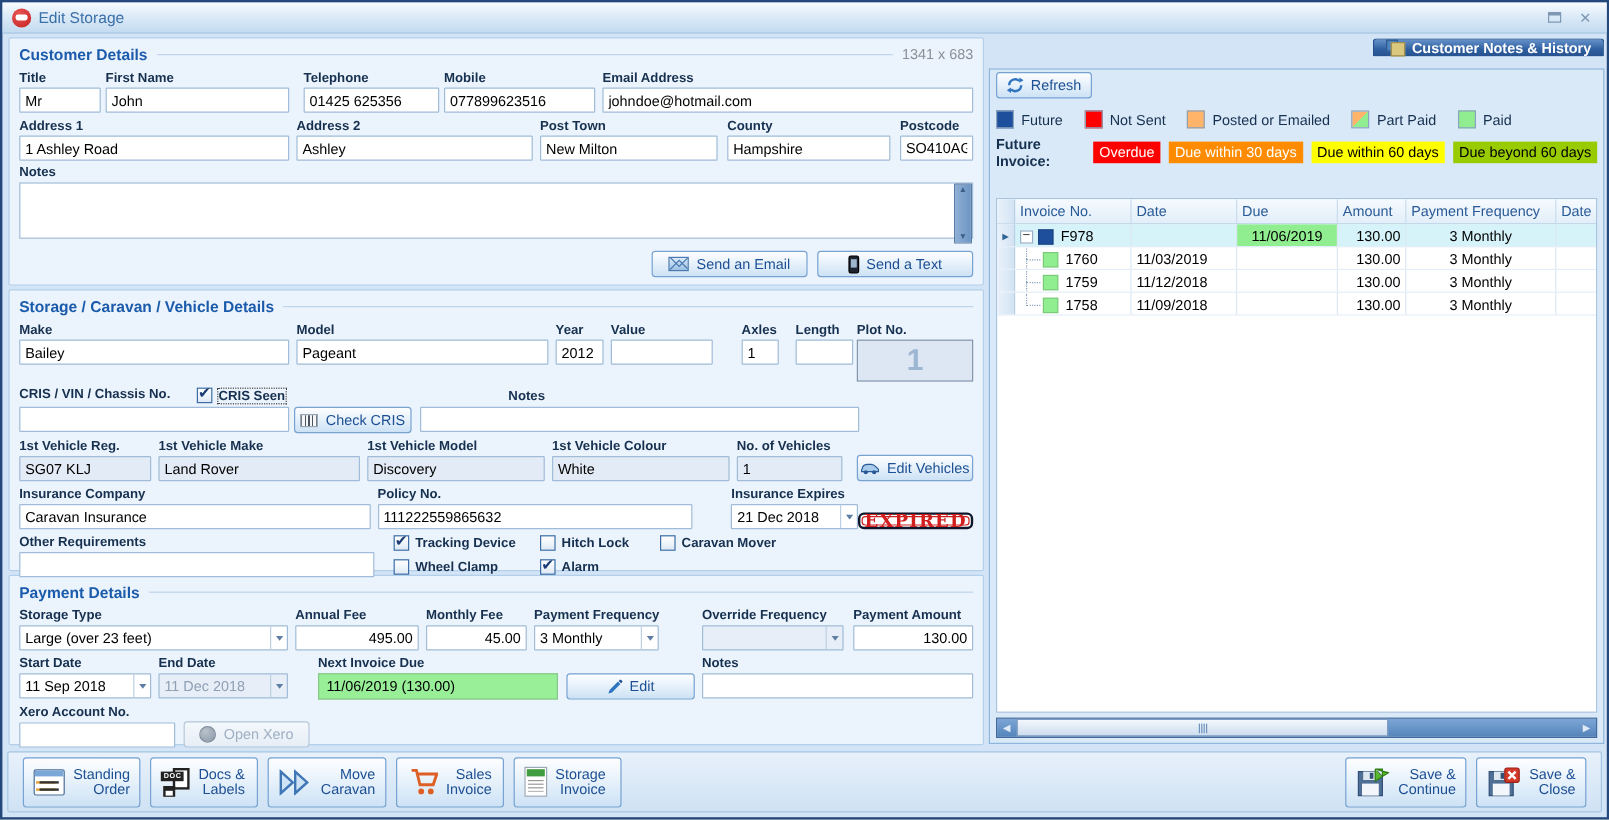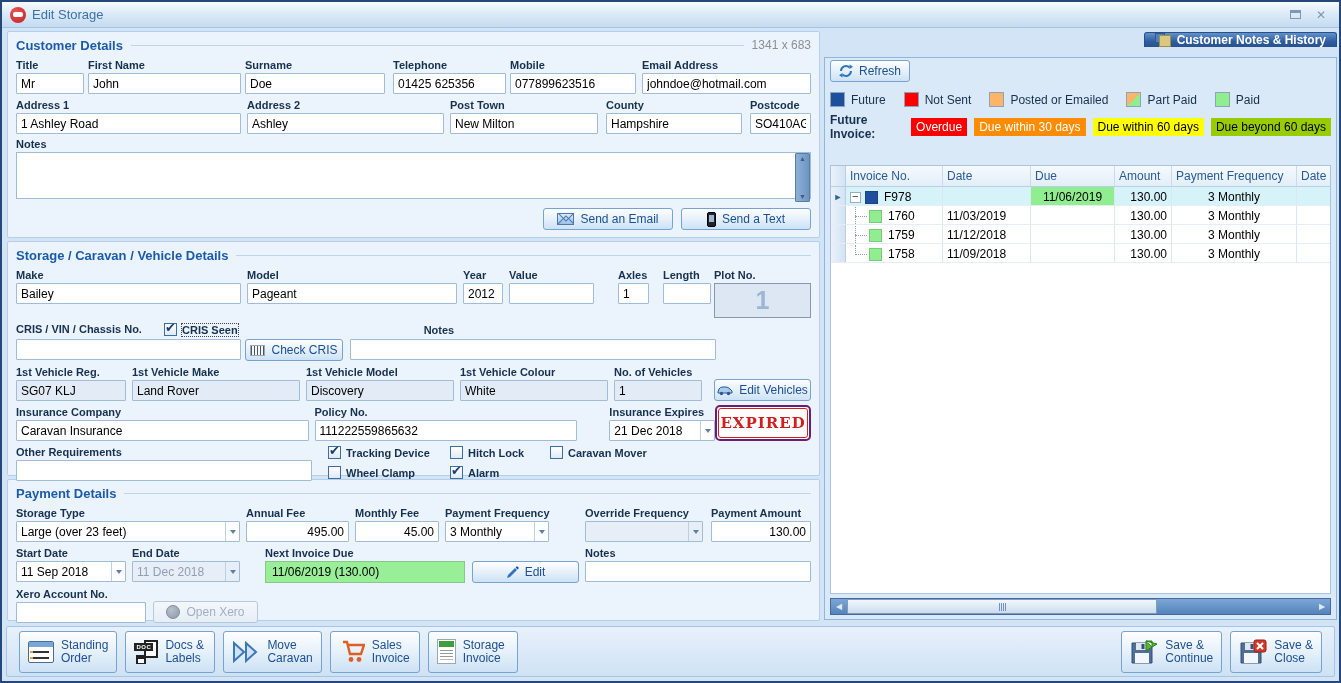--- a/index.html
+++ b/index.html
@@ -61,21 +61,21 @@
     font-family:inherit; font-size:12px; padding:2px 18px 2px 4px;}
   .vscroll{ position:absolute; right:1px; top:1px; bottom:1px; width:15px;
     background:linear-gradient(90deg,#8fb0d6,#6d95c3); border:1px solid #587da6; border-radius:1px;}
   .vscroll::before{ content:"\25B2"; position:absolute; top:1px; left:3px; font-size:7px; color:#3b5f88;}
   .vscroll::after{ content:"\25BC"; position:absolute; bottom:1px; left:3px; font-size:7px; color:#3b5f88;}
   .send-row{ display:flex; justify-content:flex-end; gap:8px; margin-top:5px; }
   .send-row .btn{ width:130px; }
   
   .plot-box{ width:97px; height:35px; border:1px solid #8698ad; background:#dce7f3;
     display:flex; align-items:center; justify-content:center; font-size:25px; font-weight:bold; color:#9db6d2;}
-  .expired{ width:97px; height:36px; border:2px solid #701a75; border-radius:5px; position:relative;
+  .expired{ width:97px; height:14px; border:2px solid #0f172a; border-radius:5px; position:relative;
     display:flex; align-items:center; justify-content:center;
     color:#d01f1f; font-family:"DejaVu Serif", serif; font-weight:bold; font-size:15px; letter-spacing:1px;
     background:#fff;}
   .expired::before{ content:""; position:absolute; inset:1px; border:1px solid #d01f1f; border-radius:3px;}
   
   .i-email{ width:17px; height:12px; background:linear-gradient(#dcebfa,#9cc0e4); border:1px solid #4a7ab0; position:relative; overflow:hidden;}
   .i-email::before,.i-email::after{ content:""; position:absolute; width:16px; height:16px; border:1px solid #4a7ab0; transform:rotate(45deg); left:-1px; top:5px;}
   .i-email::after{ top:-14px;}
   .i-phone{ width:9px; height:15px; background:#1d2430; border:1px solid #000; border-radius:2px; position:relative;}
   .i-phone::before{ content:""; position:absolute; left:1px; right:1px; top:2px; bottom:4px; background:#9fb6cf;}
@@ -146,21 +146,21 @@
     color:#dfeaf6; font-size:8px;}
   .hs-thumb{ width:310px; flex:0 0 auto; background:linear-gradient(#f2f7fc,#ccdcee);
     border:1px solid #7f9cc0; border-radius:1px; display:flex; align-items:center; justify-content:center; gap:1px;}
   .hs-thumb i{ display:block; width:1px; height:8px; background:#6f93bd;}
   
   .toolbar{ position:absolute; left:4px; right:4px; bottom:4px; height:51px;
     background:linear-gradient(#e8f1fb,#cfe2f4); border:1px solid #a7c6e4; border-radius:2px;
     display:flex; align-items:center; padding:0 12px; gap:8px;}
   .tool-btn{ height:42px; min-width:90px; display:flex; align-items:center; gap:7px; padding:0 8px;
     background:linear-gradient(#fdfeff,#e8f2fb 45%,#cde2f5); border:1px solid #77a3d2; border-radius:3px;}
-  .tool-txt{ font-size:12px; color:#1c4f93; line-height:13px; text-align:left;}
+  .tool-txt{ font-size:12px; color:#1c4f93; line-height:13px; text-align:right;}
   .tool-spacer{ flex:1; }
   
   .i-standing{ width:26px; height:22px; background:#fff; border:1px solid #4a6d96; border-radius:2px; position:relative; overflow:hidden;}
   .i-standing::before{ content:""; position:absolute; left:0; right:0; top:0; height:5px; background:#7aa7d8;}
   .i-standing::after{ content:""; position:absolute; left:4px; top:9px; width:16px; height:2px; background:#333;
     box-shadow:0 6px 0 #333, -3px 0 0 #e2a23c, -3px 6px 0 #e2a23c;}
   .i-docs{ width:24px; height:24px; position:relative;}
   .i-docs .page{ position:absolute; right:0; top:0; width:14px; height:18px; background:#fff; border:2px solid #222;}
   .i-docs .badge{ position:absolute; left:0; top:3px; background:#222; color:#fff; font-size:6px; font-weight:bold;
     padding:1px 2px; letter-spacing:.5px;}
@@ -198,24 +198,20 @@
         <div class="fld" style="width:68px">
           <span class="lbl">Title</span>
           <input class="tbx" value="Mr" style="">
         </div>
           <span class="gap4"></span>
         <div class="fld" style="width:153px">
           <span class="lbl">First Name</span>
           <input class="tbx" value="John" style="">
         </div>
           <span class="gap4"></span>
-        <div class="fld" style="width:140px">
-          <span class="lbl">Surname</span>
-          <input class="tbx" value="Doe" style="">
-        </div>
           <span class="gap8"></span>
         <div class="fld" style="width:113px">
           <span class="lbl">Telephone</span>
           <input class="tbx" value="01425 625356" style="">
         </div>
           <span class="gap4"></span>
         <div class="fld" style="width:126px">
           <span class="lbl">Mobile</span>
           <input class="tbx" value="077899623516" style="">
         </div>

